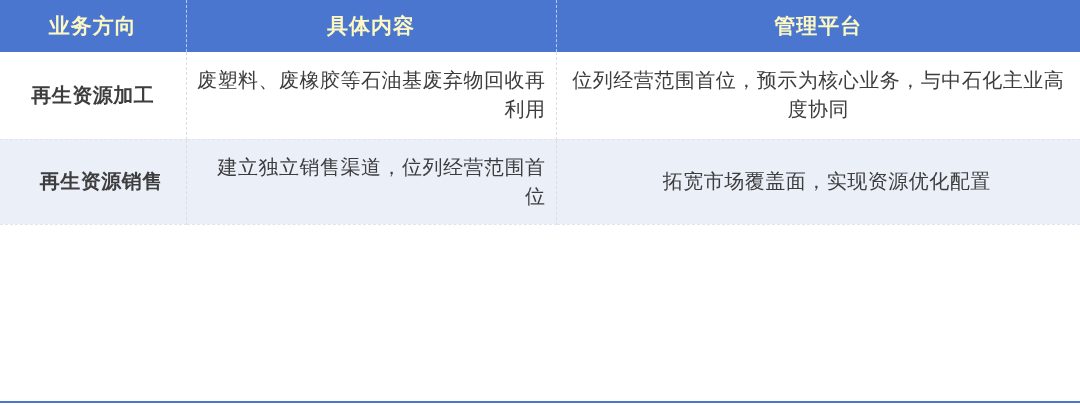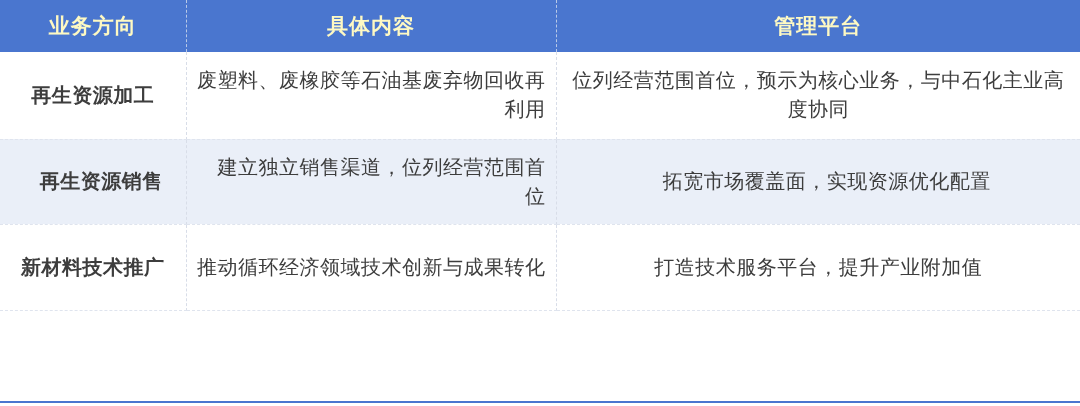--- a/index.html
+++ b/index.html
@@ -111,25 +111,20 @@
         <td class="col-detail">废塑料、废橡胶等石油基废弃物回收再利用</td>
         <td class="col-meaning">位列经营范围首位，预示为核心业务，与中石化主业高度协同</td>
       </tr>
 
       <tr class="data-row even r2">
         <td class="col-topic">再生资源销售</td>
         <td class="col-detail">建立独立销售渠道，位列经营范围首位</td>
         <td class="col-meaning">拓宽市场覆盖面，实现资源优化配置</td>
       </tr>
 
-      <tr class="data-row odd r3">
-        <td class="col-topic">新材料技术推广</td>
-        <td class="col-detail">推动循环经济领域技术创新与成果转化</td>
-        <td class="col-meaning">打造技术服务平台，提升产业附加值</td>
-      </tr>
 
 
     </tbody>
   </table>
 
   <div class="bottom-rule"></div>
 
 </div>
 
 </body></html>

